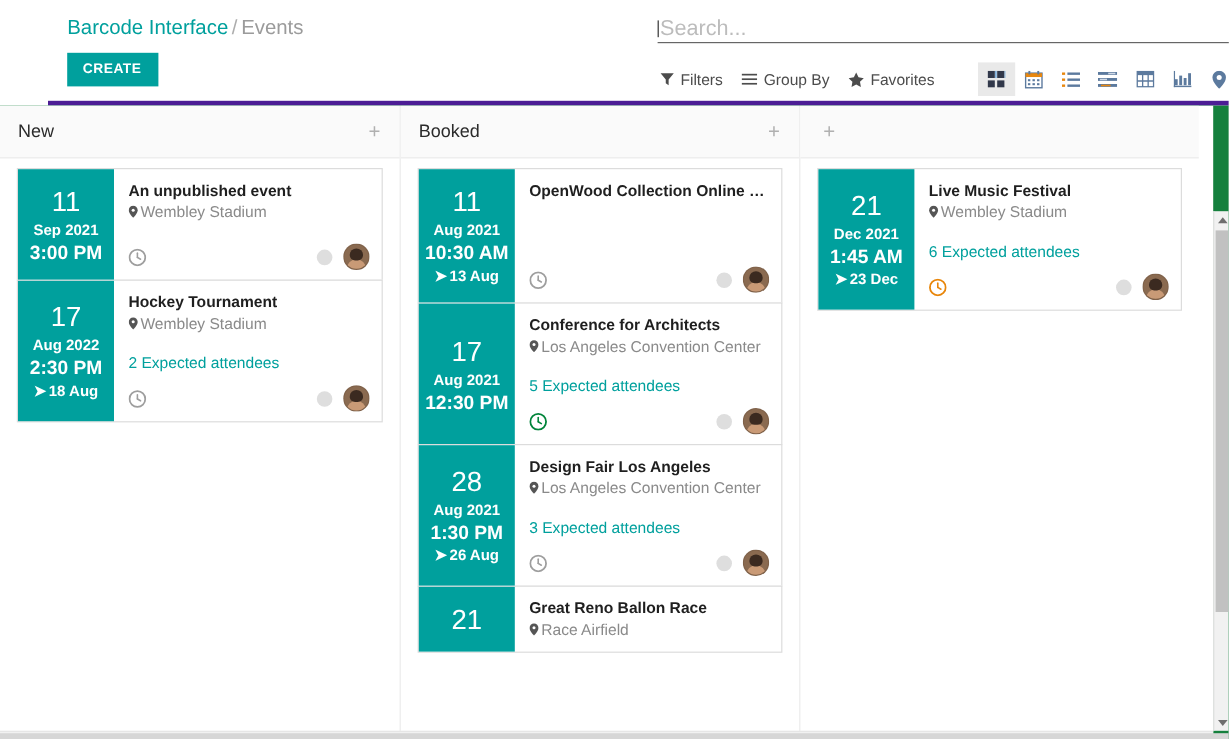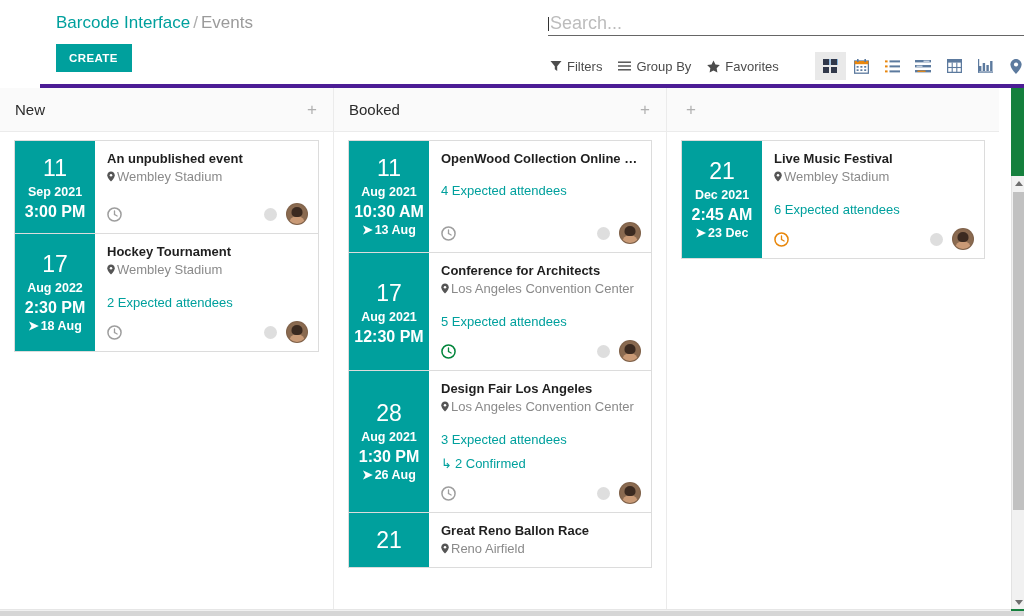--- a/index.html
+++ b/index.html
@@ -395,21 +395,20 @@
           <div class="k-col-body">
             <div class="k-card">
               <div class="k-date">
                 <div class="k-day">11</div>
                 <div class="k-my">Aug 2021</div>
                 <div class="k-time">10:30 AM</div>
                 <div class="k-end"><span class="arr">➤</span><span>13 Aug</span></div>
               </div>
               <div class="k-body">
                 <div class="k-title">OpenWood Collection Online Re...</div>
-                <div class="k-att">4 Expected attendees</div>
                 <div class="k-foot">
                   <span class="k-clock"><svg width="15" height="15" viewBox="0 0 16 16">
                       <circle cx="8" cy="8" r="7" fill="none" stroke="#9e9e9e" stroke-width="1.6"></circle>
                       <line x1="8" y1="8" x2="8" y2="4.2" stroke="#9e9e9e" stroke-width="1.4" stroke-linecap="round"></line>
                       <line x1="8" y1="8" x2="10.8" y2="9.6" stroke="#9e9e9e" stroke-width="1.4" stroke-linecap="round"></line>
                     </svg></span>
                   <span class="k-foot-right">
                     <span class="k-dot"></span>
                     <span class="avatar">
                       <i></i>
@@ -455,21 +454,20 @@
                 <div class="k-time">1:30 PM</div>
                 <div class="k-end"><span class="arr">➤</span><span>26 Aug</span></div>
               </div>
               <div class="k-body">
                 <div class="k-title">Design Fair Los Angeles</div>
                 <div class="k-loc"><span class="pin"><svg width="8" height="11" viewBox="0 0 12 15" style="vertical-align:-1px">
                       <path d="M6 0C2.9 0 0.4 2.5 0.4 5.6 0.4 9.8 6 15 6 15s5.6-5.2 5.6-9.4C11.6 2.5 9.1 0 6 0z" fill="#555"></path>
                       <circle cx="6" cy="5.5" r="1.9" fill="#fff"></circle>
                     </svg></span><span>Los Angeles Convention Center</span></div>
                 <div class="k-att">3 Expected attendees</div>
-                <div class="k-conf"><span class="hook">↳</span><span>2 Confirmed</span></div>
                 <div class="k-foot">
                   <span class="k-clock"><svg width="15" height="15" viewBox="0 0 16 16">
                       <circle cx="8" cy="8" r="7" fill="none" stroke="#9e9e9e" stroke-width="1.6"></circle>
                       <line x1="8" y1="8" x2="8" y2="4.2" stroke="#9e9e9e" stroke-width="1.4" stroke-linecap="round"></line>
                       <line x1="8" y1="8" x2="10.8" y2="9.6" stroke="#9e9e9e" stroke-width="1.4" stroke-linecap="round"></line>
                     </svg></span>
                   <span class="k-foot-right">
                     <span class="k-dot"></span>
                     <span class="avatar">
                       <i></i>
@@ -481,35 +479,35 @@
             </div>
             <div class="k-card">
               <div class="k-date">
                 <div class="k-day">21</div>
               </div>
               <div class="k-body">
                 <div class="k-title">Great Reno Ballon Race</div>
                 <div class="k-loc"><span class="pin"><svg width="8" height="11" viewBox="0 0 12 15" style="vertical-align:-1px">
                       <path d="M6 0C2.9 0 0.4 2.5 0.4 5.6 0.4 9.8 6 15 6 15s5.6-5.2 5.6-9.4C11.6 2.5 9.1 0 6 0z" fill="#555"></path>
                       <circle cx="6" cy="5.5" r="1.9" fill="#fff"></circle>
-                    </svg></span><span>Reno Airfield</span></div>
+                    </svg></span><span>Race Airfield</span></div>
               </div>
             </div>
           </div>
         </div>
         <div class="k-col">
           <div class="k-col-header">
             <span class="k-col-add">+</span>
           </div>
           <div class="k-col-body">
             <div class="k-card">
               <div class="k-date">
                 <div class="k-day">21</div>
                 <div class="k-my">Dec 2021</div>
-                <div class="k-time">2:45 AM</div>
+                <div class="k-time">1:45 AM</div>
                 <div class="k-end"><span class="arr">➤</span><span>23 Dec</span></div>
               </div>
               <div class="k-body">
                 <div class="k-title">Live Music Festival</div>
                 <div class="k-loc"><span class="pin"><svg width="8" height="11" viewBox="0 0 12 15" style="vertical-align:-1px">
                       <path d="M6 0C2.9 0 0.4 2.5 0.4 5.6 0.4 9.8 6 15 6 15s5.6-5.2 5.6-9.4C11.6 2.5 9.1 0 6 0z" fill="#555"></path>
                       <circle cx="6" cy="5.5" r="1.9" fill="#fff"></circle>
                     </svg></span><span>Wembley Stadium</span></div>
                 <div class="k-att">6 Expected attendees</div>
                 <div class="k-foot">

